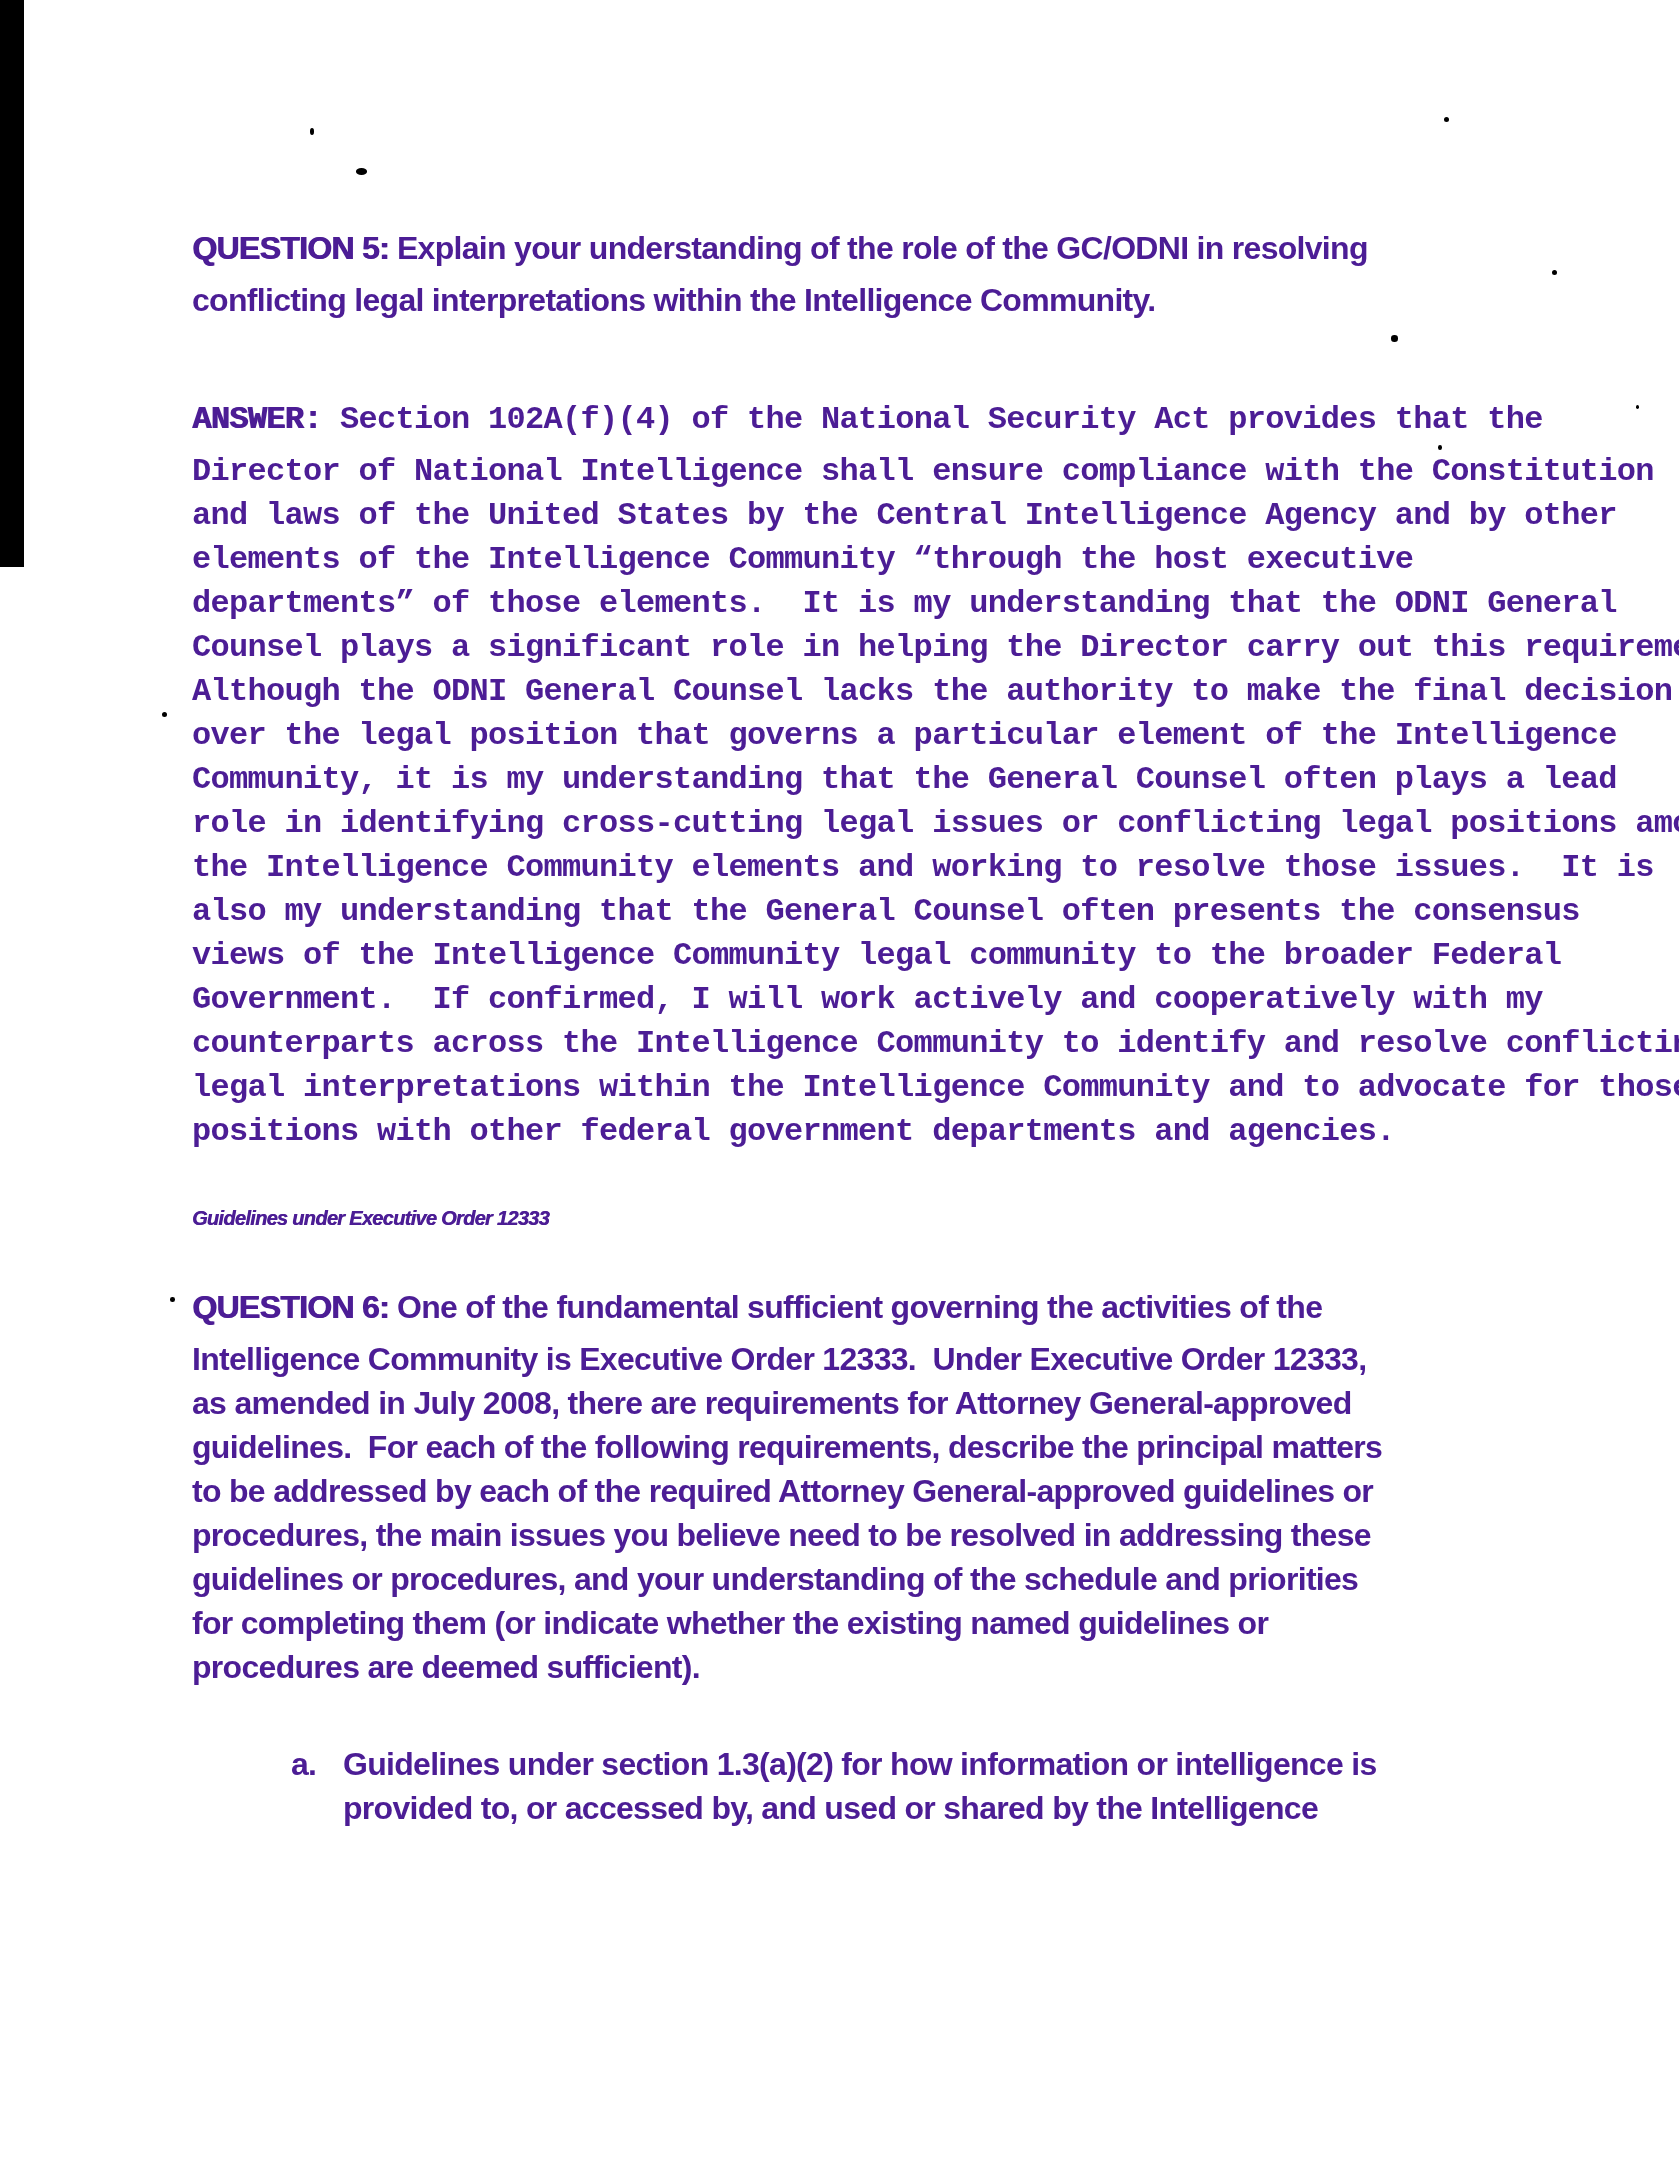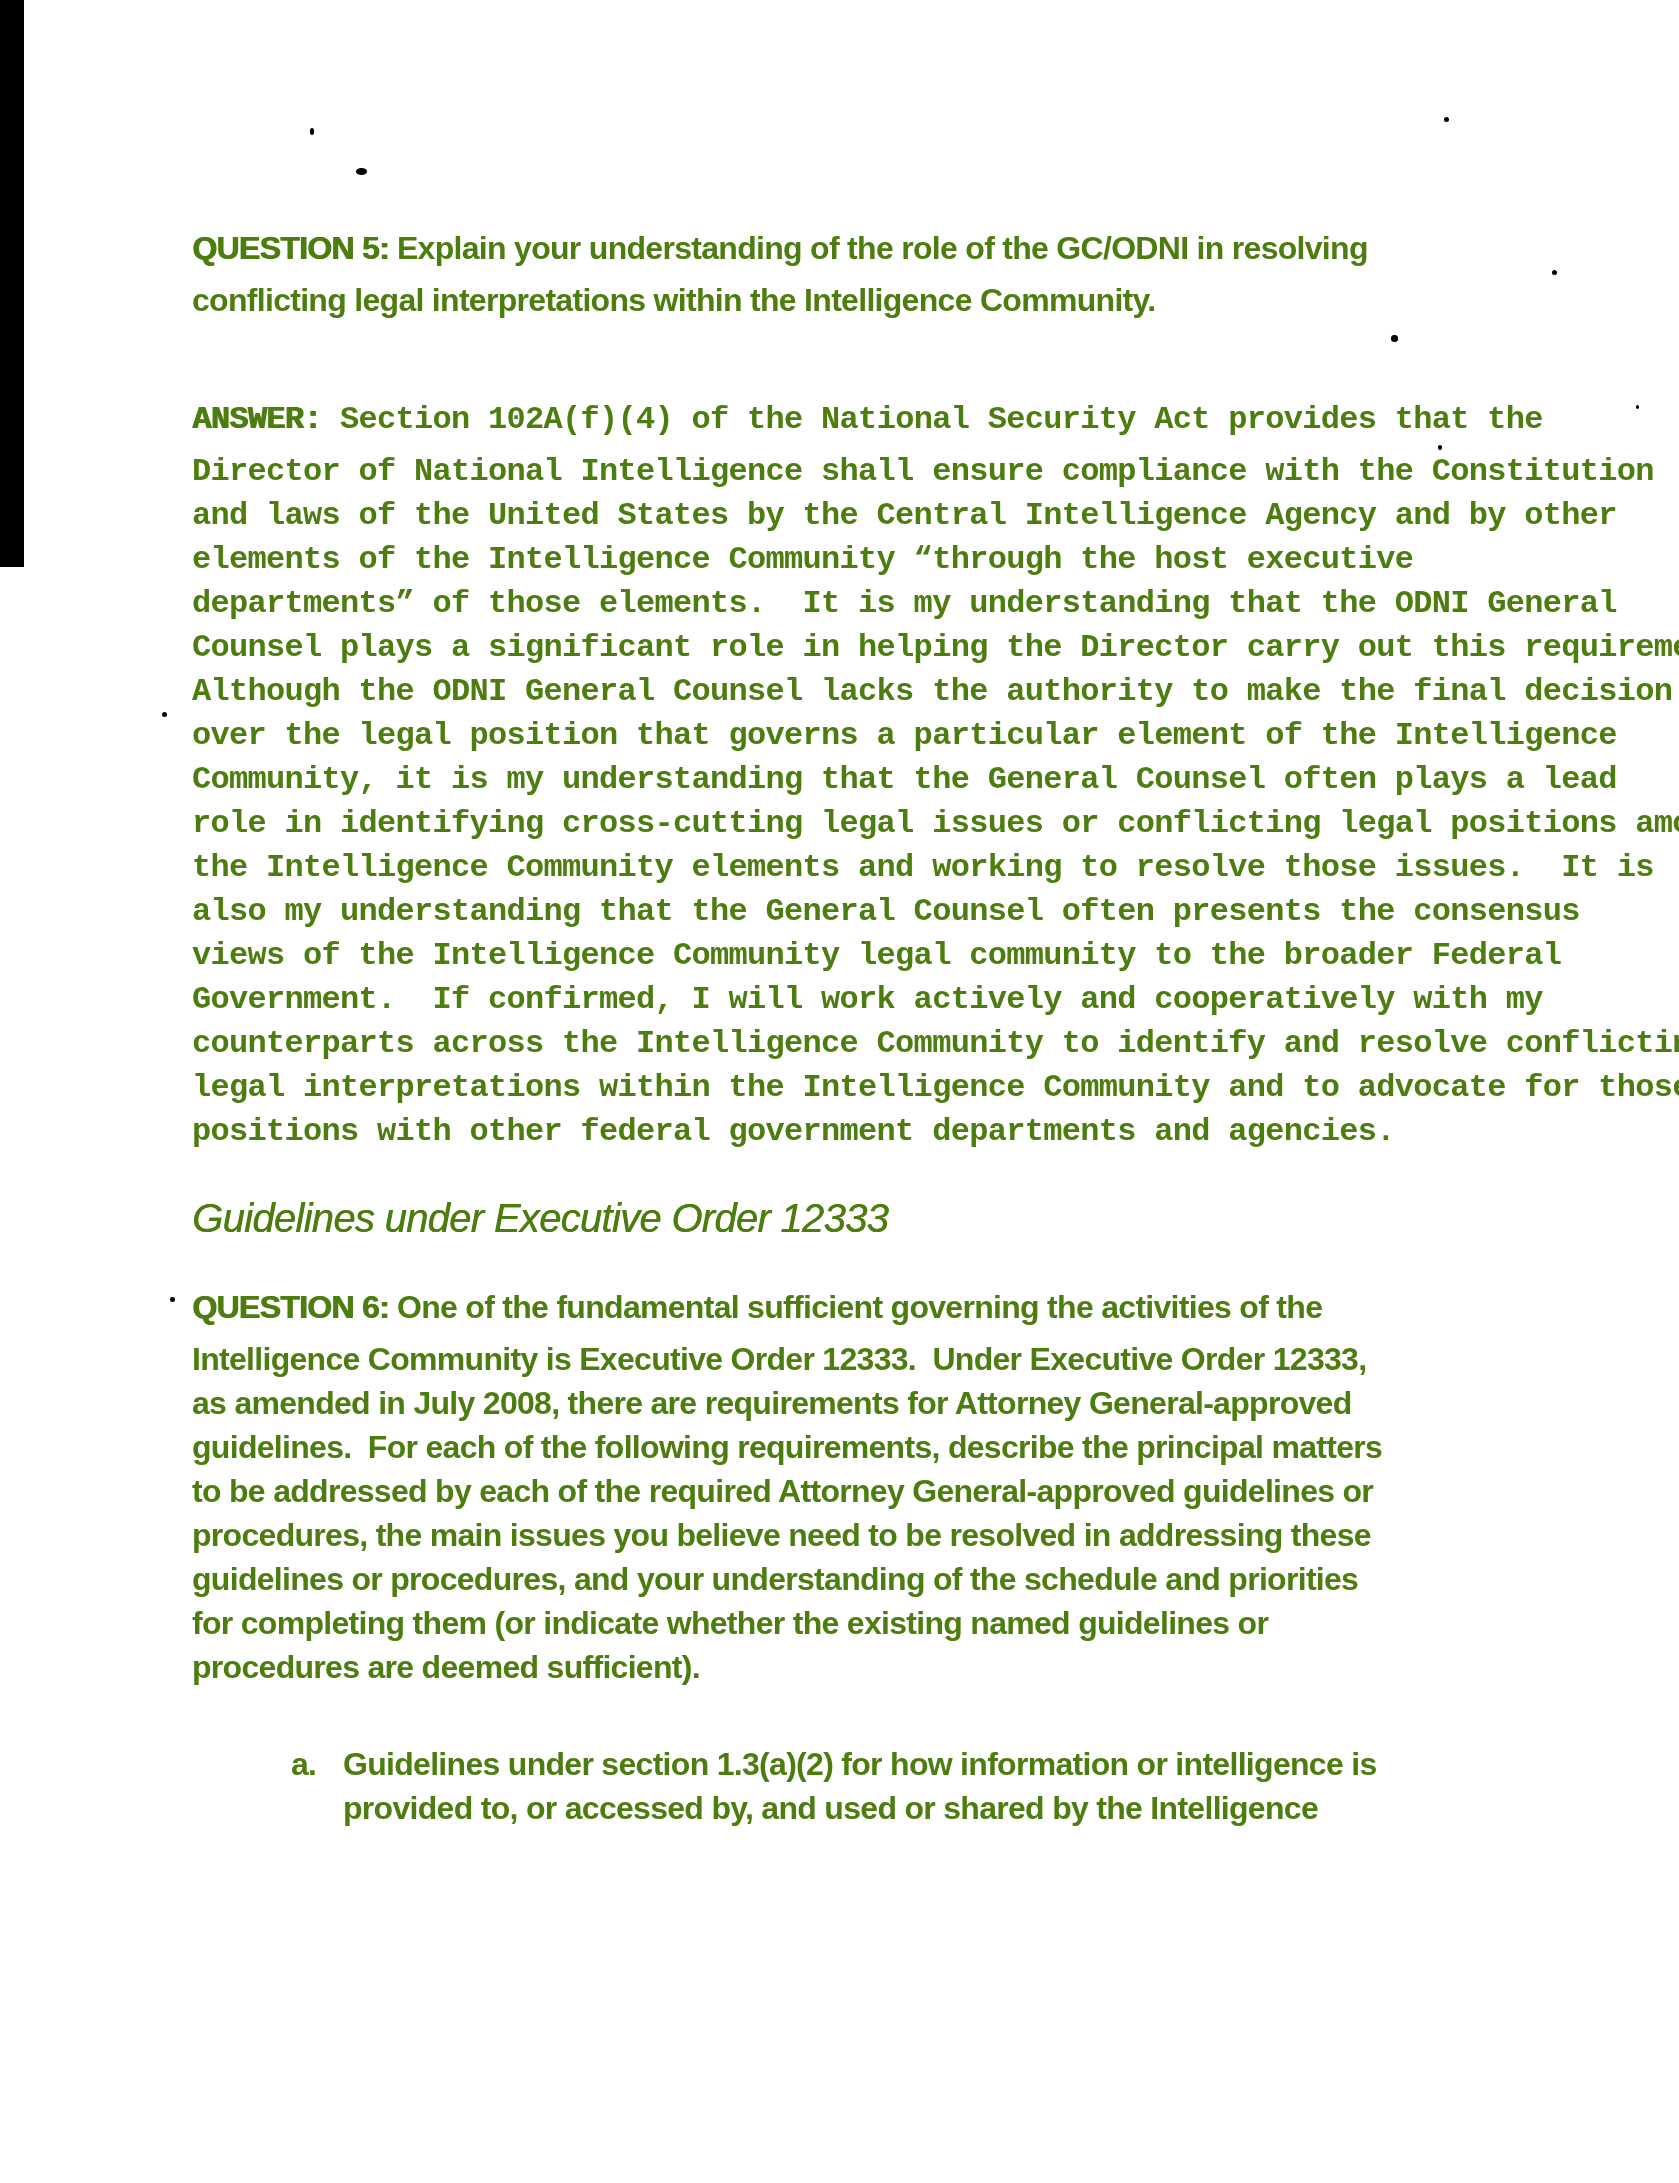--- a/index.html
+++ b/index.html
@@ -6,21 +6,21 @@
   body {
     width: 1679px; height: 2183px;
     background: #ffffff;
     font-family: "Liberation Sans", sans-serif;
   }
   .page {
     position: relative;
     width: 1679px; height: 1830px;
     background: #ffffff;
     overflow: hidden;
-    color: #4d7c0f;
+    color: #4c1d95;
     font-weight: 700;
     font-size: 32px;
     line-height: 44px;
     letter-spacing: -0.7px;
   }
   
   .left-bar { position: absolute; background: #000000; left: 0; top: 0; }
   
   .speck { position: absolute; background: #000000; border-radius: 50%; }
 
@@ -31,22 +31,22 @@
     white-space: pre;          
   }
   .label { text-shadow: 0.9px 0 0 currentColor; }   
   .wrapped { display: block; white-space: pre; margin-top: 8px; }
 
   #q5      { top: 226px; }
   #answer  { top: 398px; font-family: Liberation Mono, monospace; }
   .heading {
     position: absolute; left: 192px; top: 1196px;
     margin: 0;
-    font-size: 40px; line-height: 44px;
-    font-style: italic; font-weight: 400;
+    font-size: 20px; line-height: 44px;
+    font-style: italic; font-weight: 700;
     text-shadow: 0.5px 0 0 currentColor;
     white-space: pre;
   }
   #q6      { top: 1285px; }
 
   .list-item {
     position: absolute; left: 291px; top: 1742px;
     display: flex; align-items: flex-start;
     white-space: pre;
   }

